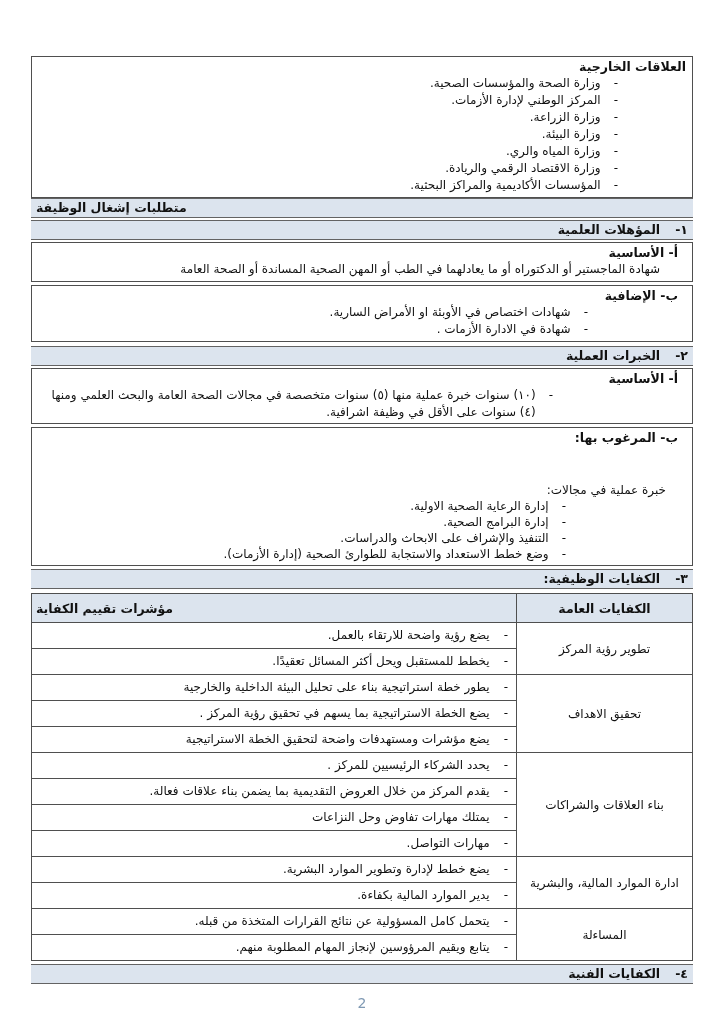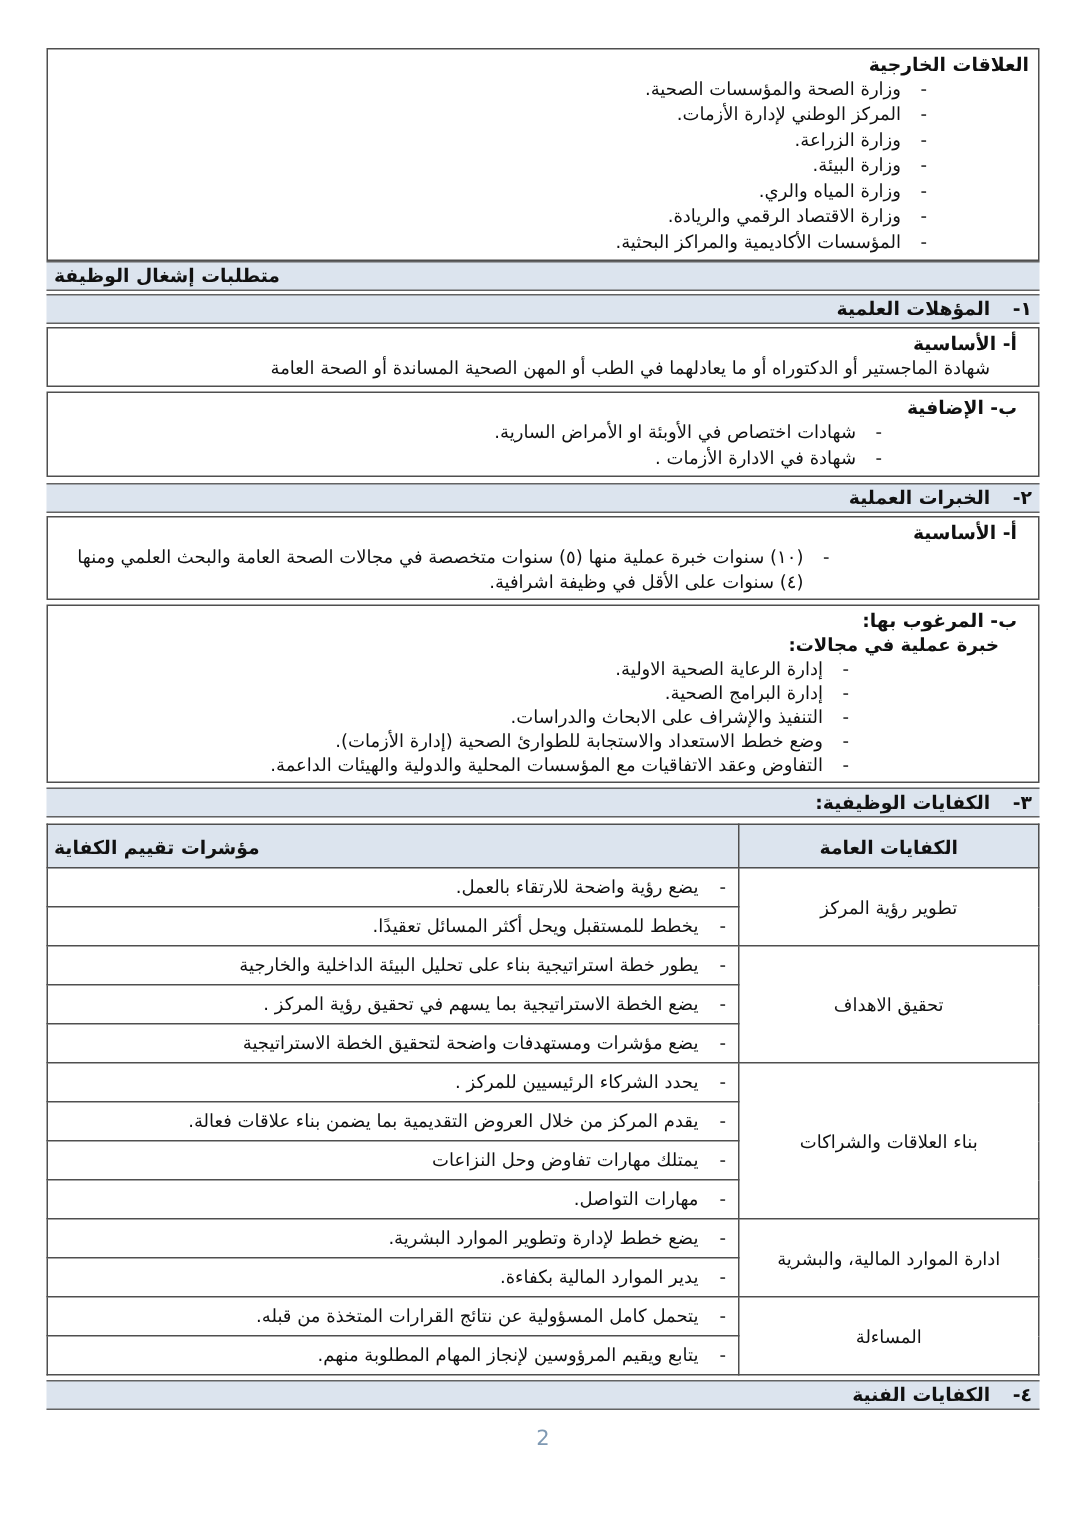--- a/index.html
+++ b/index.html
@@ -1,48 +1,48 @@
 <!DOCTYPE html>
 <html lang="ar"><head>
 <meta charset="utf-8">
 <style>
   * { margin:0; padding:0; box-sizing:border-box; }
   html,body { width:724px; height:1024px; background:#ffffff; }
   body { font-family:"DejaVu Sans","Liberation Sans",sans-serif; color:#111; font-size:12px; }
   .page { position:relative; width:724px; height:1024px; direction:rtl; overflow:hidden; }
-  .content { position:absolute; top:32px; right:31px; width:662px; }
+  .content { position:absolute; top:56px; right:31px; width:662px; }
 
   
   .box { border:1px solid #4f4f4f; padding:1px 4px 3px 4px; background:#fff; }
   .box + .box { margin-top:3px; }
   .box-title { font-weight:700; font-size:12.5px; line-height:17px; padding-right:2px; }
   .subhead { font-weight:700; font-size:12.5px; line-height:17px; padding-right:10px; }
   .plain { line-height:17px; padding-right:28px; }
 
   
   .dash-item { display:flex; line-height:17px; }
   .dash-item::before { content:"-"; margin-left:13px; flex:0 0 auto; }
   .list-ministries .dash-item { padding-right:70px; }
   .list-additional .dash-item { padding-right:100px; }
   .list-expbasic .dash-item { line-height:16.5px; padding-right:135px; }
   .list-domains .dash-item { line-height:16px; padding-right:122px; }
-  .sub-bold { font-weight:700; line-height:16px; padding-right:22px; }
+  .sub-bold { font-weight:400; line-height:16px; padding-right:22px;margin-top:36px; }
 
   
   .band { background:#dce4ee; border-top:1.5px solid #636363; border-bottom:1.5px solid #636363;
           font-weight:700; font-size:12.5px; line-height:16px; padding:1px 5px; margin-top:2px;
           display:flex; }
   .band .num { flex:0 0 auto; margin-left:15px; }
   .band.attached { margin-top:0;justify-content:flex-end; }
   .mt3 { margin-top:3px; } .mt4 { margin-top:4px; }
 
   
   table.comp { width:100%; border-collapse:collapse; margin-top:4px; table-layout:fixed; }
   table.comp td { border:1px solid #4f4f4f; vertical-align:middle; }
-  td.gen { width:200px; text-align:center; padding:2px 0; }
+  td.gen { width:176px; text-align:center; padding:2px 0; }
   td.ind { padding:2px 8px 2px 4px; height:26px; }
   tr.thead td { background:#dce4ee; font-weight:700; text-align:center; height:29px; font-size:12.5px; }
   .it { display:flex; line-height:15px; }
   .it::before { content:"-"; margin-left:14px; flex:0 0 auto; }
 
   .page-num { text-align:center; margin-top:11px; color:#7f99b3; font-size:14px; direction:ltr; }
 </style>
 </head>
 <body>
 
@@ -97,21 +97,20 @@
     </section>
 
     <section class="box">
       <div class="subhead">ب- المرغوب بها:</div>
       <div class="sub-bold">خبرة عملية في مجالات:</div>
       <div class="list-domains">
         <div class="dash-item">إدارة الرعاية الصحية الاولية.</div>
         <div class="dash-item">إدارة البرامج الصحية.</div>
         <div class="dash-item">التنفيذ والإشراف على الابحاث والدراسات.</div>
         <div class="dash-item">وضع خطط الاستعداد والاستجابة للطوارئ الصحية (إدارة الأزمات).</div>
-        <div class="dash-item">التفاوض وعقد الاتفاقيات مع المؤسسات المحلية والدولية والهيئات الداعمة.</div>
       </div>
     </section>
 
     <div class="band mt3">
       <span class="num">٣-</span>
       <span>الكفايات الوظيفية:</span>
     </div>
 
     <table class="comp">
       <tbody>

